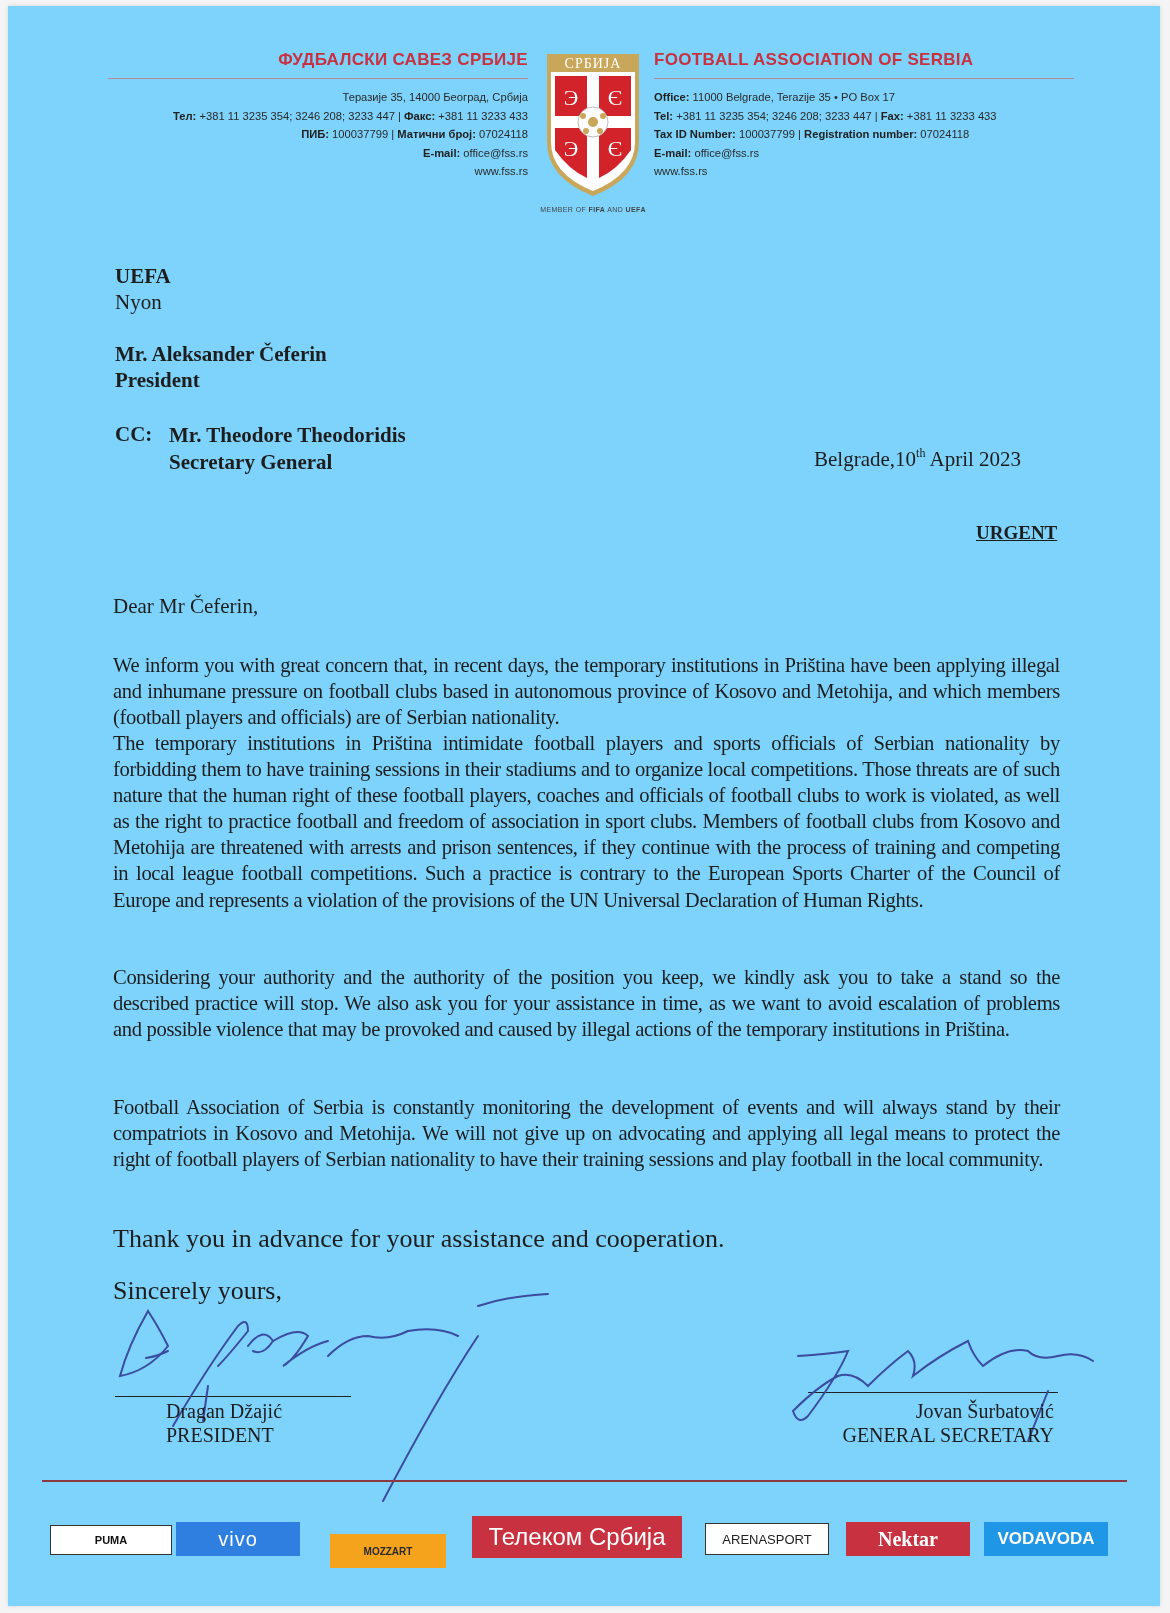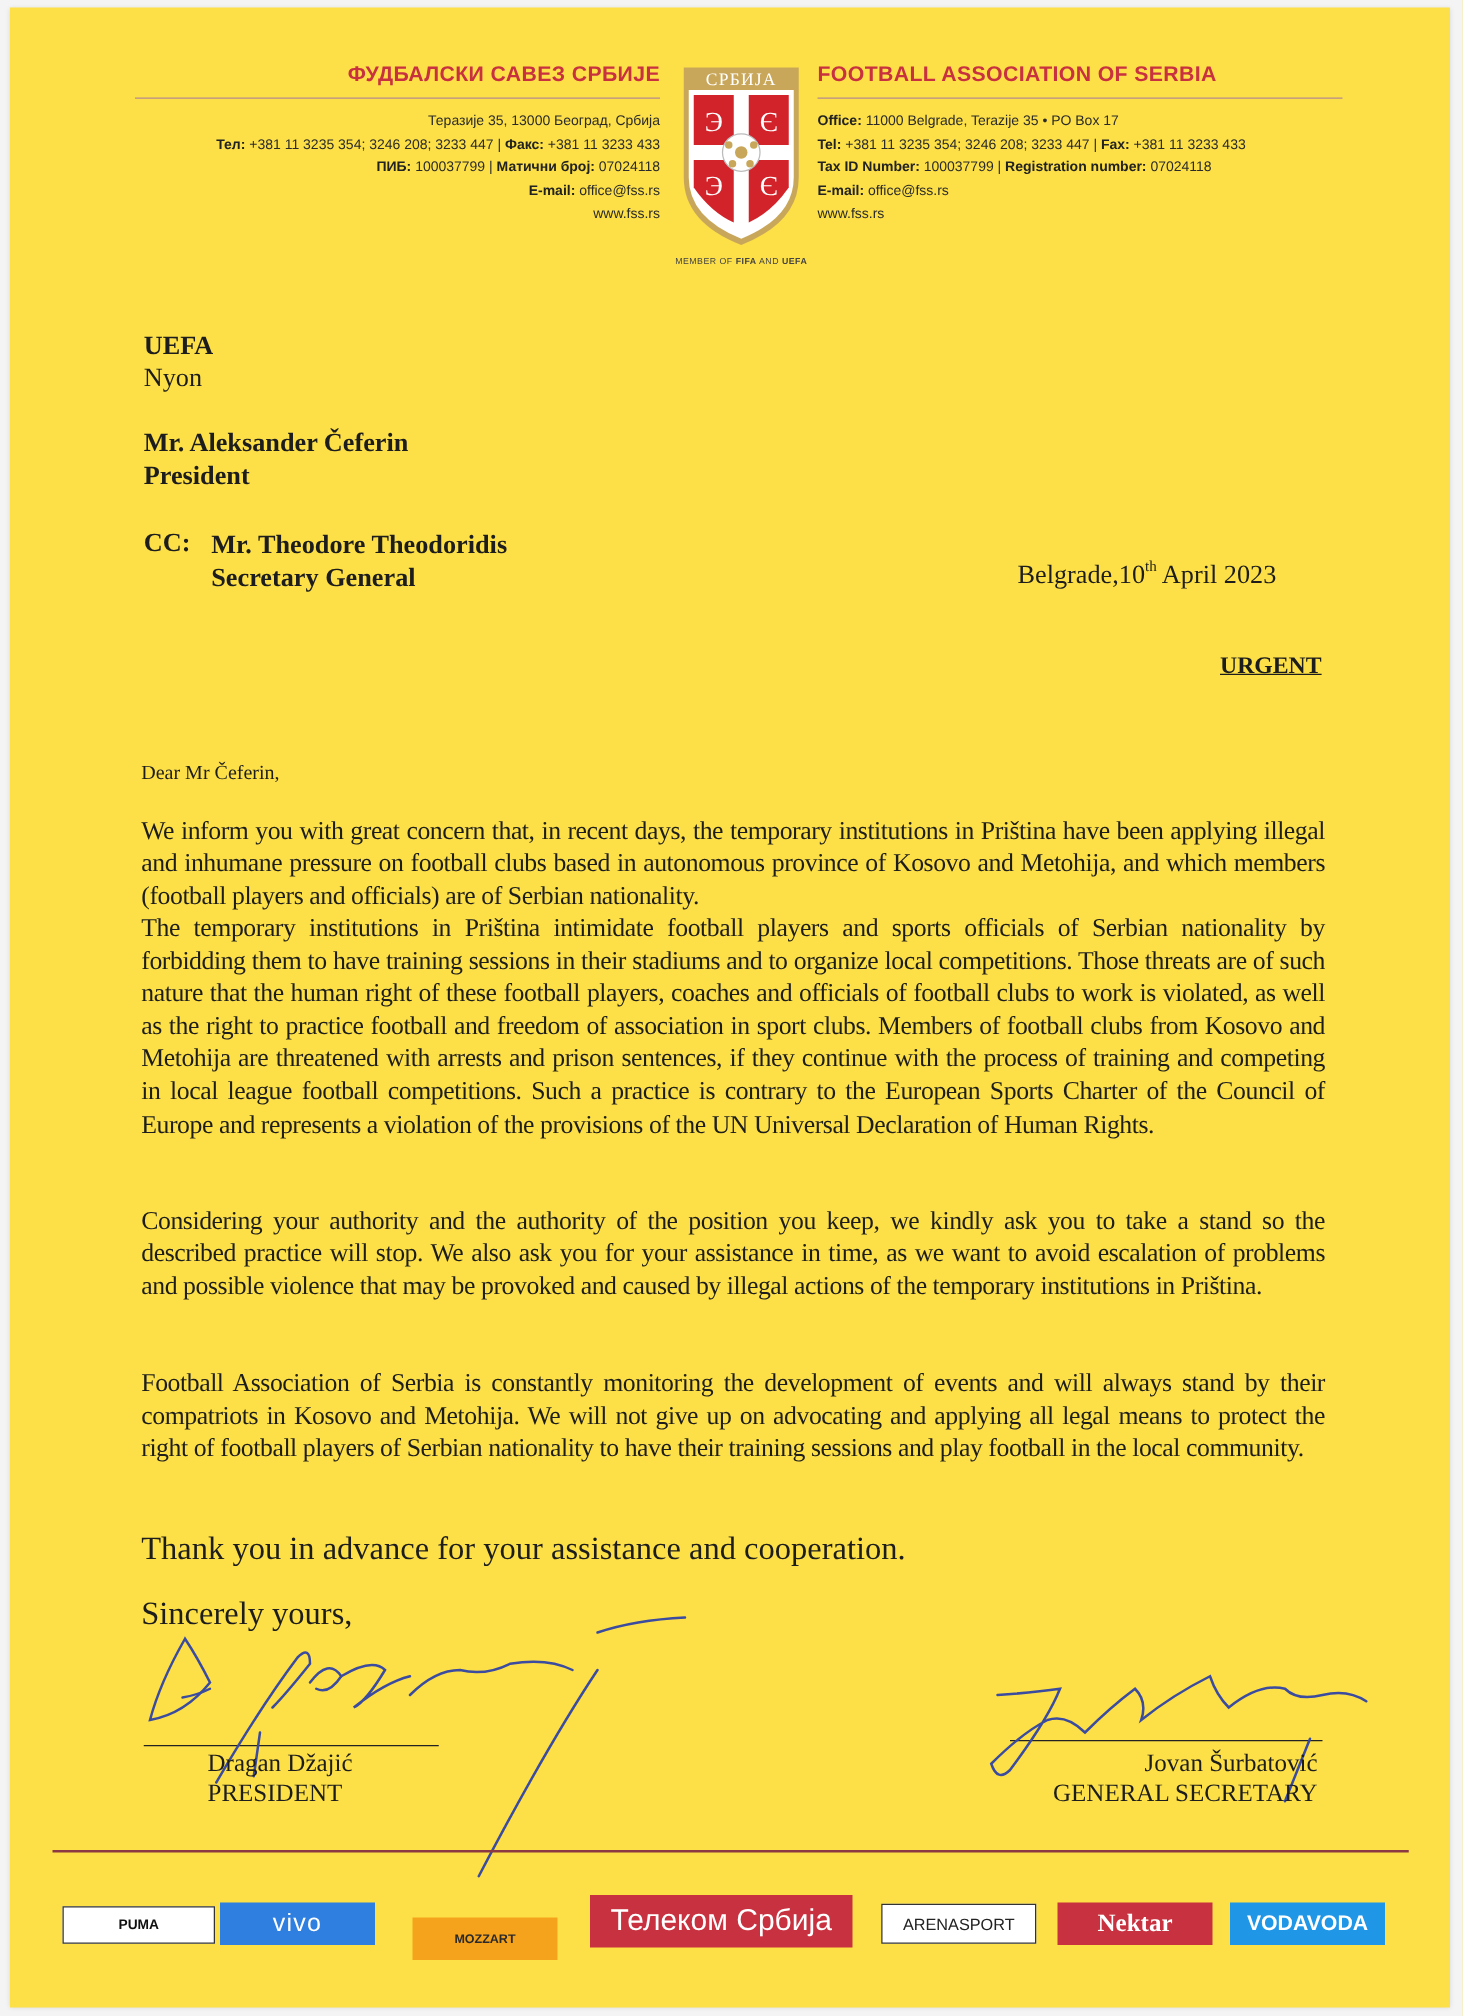--- a/index.html
+++ b/index.html
@@ -1,18 +1,18 @@
 <!DOCTYPE html>
 <html><head>
 <meta charset="utf-8">
 <style>
   * { box-sizing: border-box; margin: 0; padding: 0; }
   html, body { width: 1170px; height: 1613px; background: #f4f4f4; overflow: hidden; }
   body { font-family: "Liberation Serif", serif; color: #1d1d1d; position: relative; }
-  .page { position: absolute; left: 8px; top: 6px; width: 1152px; height: 1600px; background: #fde047; box-shadow: 0 0 4px rgba(0,0,0,0.12); }
+  .page { position: absolute; left: 8px; top: 6px; width: 1152px; height: 1600px; background: #7dd3fc; box-shadow: 0 0 4px rgba(0,0,0,0.12); }
 
   
   .lh-left { position: absolute; left: 100px; top: 44px; width: 420px; text-align: right; font-family: "Liberation Sans", sans-serif; }
   .lh-right { position: absolute; left: 646px; top: 44px; width: 420px; text-align: left; font-family: "Liberation Sans", sans-serif; }
   .lh-title { color: #c8313f; font-weight: bold; font-size: 17px; letter-spacing: 0.3px; height: 24px; }
   .lh-rule { height: 1px; background: #b68a8f; margin: 4px 0 9px 0; }
   .lh-line { font-size: 11.2px; color: #2a2a2a; line-height: 18.6px; white-space: nowrap; }
   .lh-line b { font-weight: bold; color: #222; text-align: right; }
   .crest { position: absolute; left: 535px; top: 44px; width: 100px; height: 148px; }
   .member { position: absolute; left: 510px; top: 200px; width: 150px; text-align: center; font-family: "Liberation Sans", sans-serif; font-size: 7px; color: #444; letter-spacing: 0.4px; }
@@ -21,21 +21,21 @@
   
   .addr { position: absolute; left: 107px; font-size: 21px; line-height: 26px; }
   .addr .bold { font-weight: bold; }
   .cc-label { position: absolute; left: 107px; top: 416px; font-size: 21px; font-weight: bold; }
   .cc-block { position: absolute; left: 161px; top: 416px; font-size: 21px; font-weight: bold; line-height: 27px; }
   .date { position: absolute; left: 806px; top: 440px; font-size: 21px; }
   .date sup { font-size: 12px; vertical-align: 9px; }
   .urgent { position: absolute; left: 968px; top: 516px; font-size: 19px; font-weight: bold; text-decoration: underline; }
 
   
-  .salutation { position: absolute; left: 105px; top: 604px; font-size: 16px; }
+  .salutation { position: absolute; left: 105px; top: 588px; font-size: 21px; }
   .para { position: absolute; left: 105px; width: 947px; font-size: 20.6px; line-height: 26.1px; text-align: justify; letter-spacing: -0.35px; }
   .closing { position: absolute; left: 105px; font-size: 26px; }
 
   
   .sig-svg { position: absolute; left: 0; top: 0; width: 1152px; height: 1600px; pointer-events: none; }
   .sig-line-l { position: absolute; left: 107px; top: 1390px; width: 236px; height: 1px; background: #222; }
   .sig-line-r { position: absolute; left: 800px; top: 1386px; width: 250px; height: 1px; background: #222; }
   .signer { position: absolute; font-size: 20px; line-height: 24px; }
 
   
@@ -50,21 +50,21 @@
   .sp-voda { left: 976px; width: 124px; background: #1f96e6; color: #fff; font-weight: bold; font-size: 17px; }
 </style>
 </head>
 <body>
 
 <div class="page">
 
   <div class="lh-left">
     <div class="lh-title">ФУДБАЛСКИ САВЕЗ СРБИЈЕ</div>
     <div class="lh-rule"></div>
-    <div class="lh-line">Теразије 35, 13000 Београд, Србија</div>
+    <div class="lh-line">Теразије 35, 14000 Београд, Србија</div>
     <div class="lh-line">
       <b>Тел:</b><span> +381 11 3235 354; 3246 208; 3233 447 </span><span>|</span> <b>Факс:</b><span> +381 11 3233 433</span>
     </div>
     <div class="lh-line">
       <b>ПИБ:</b><span> 100037799 </span><span>|</span> <b>Матични број:</b><span> 07024118</span>
     </div>
     <div class="lh-line">
       <b>E-mail:</b><span> office@fss.rs</span>
     </div>
     <div class="lh-line">www.fss.rs</div>

